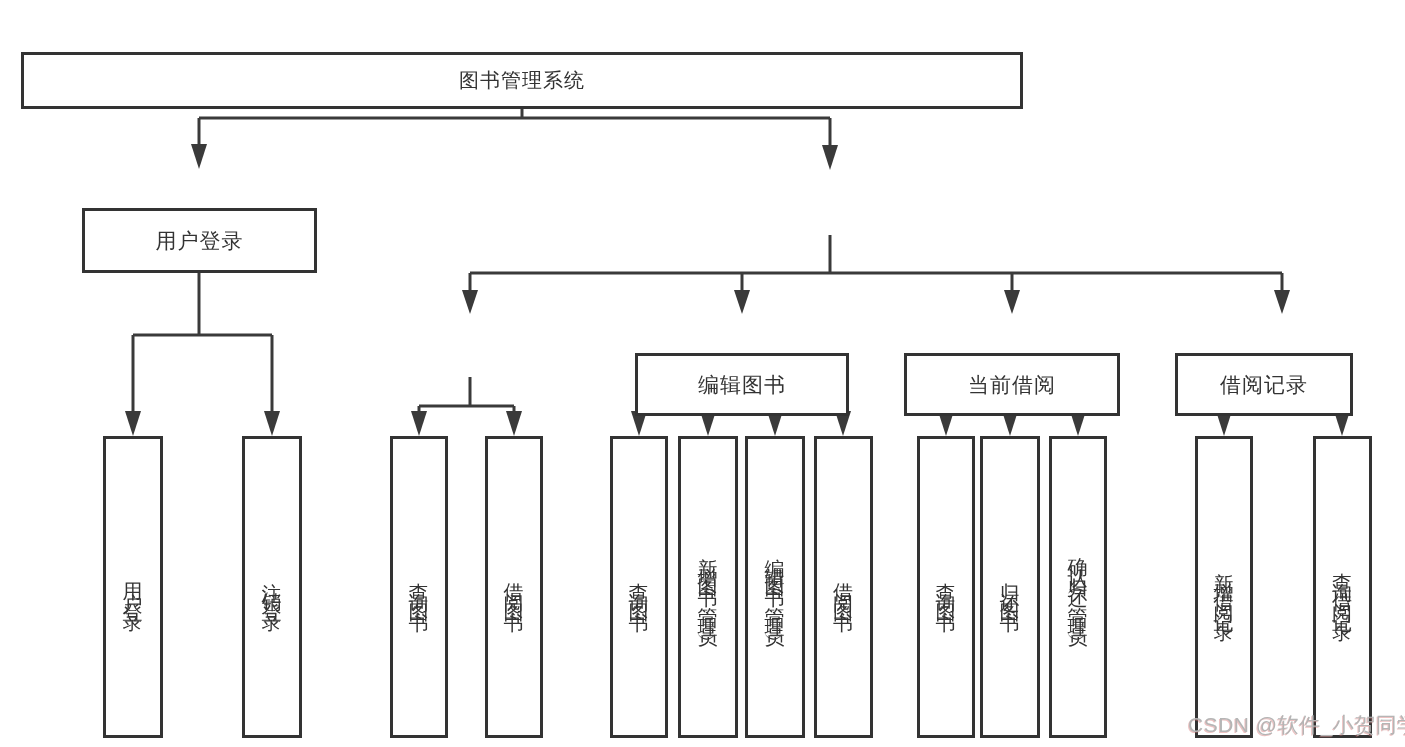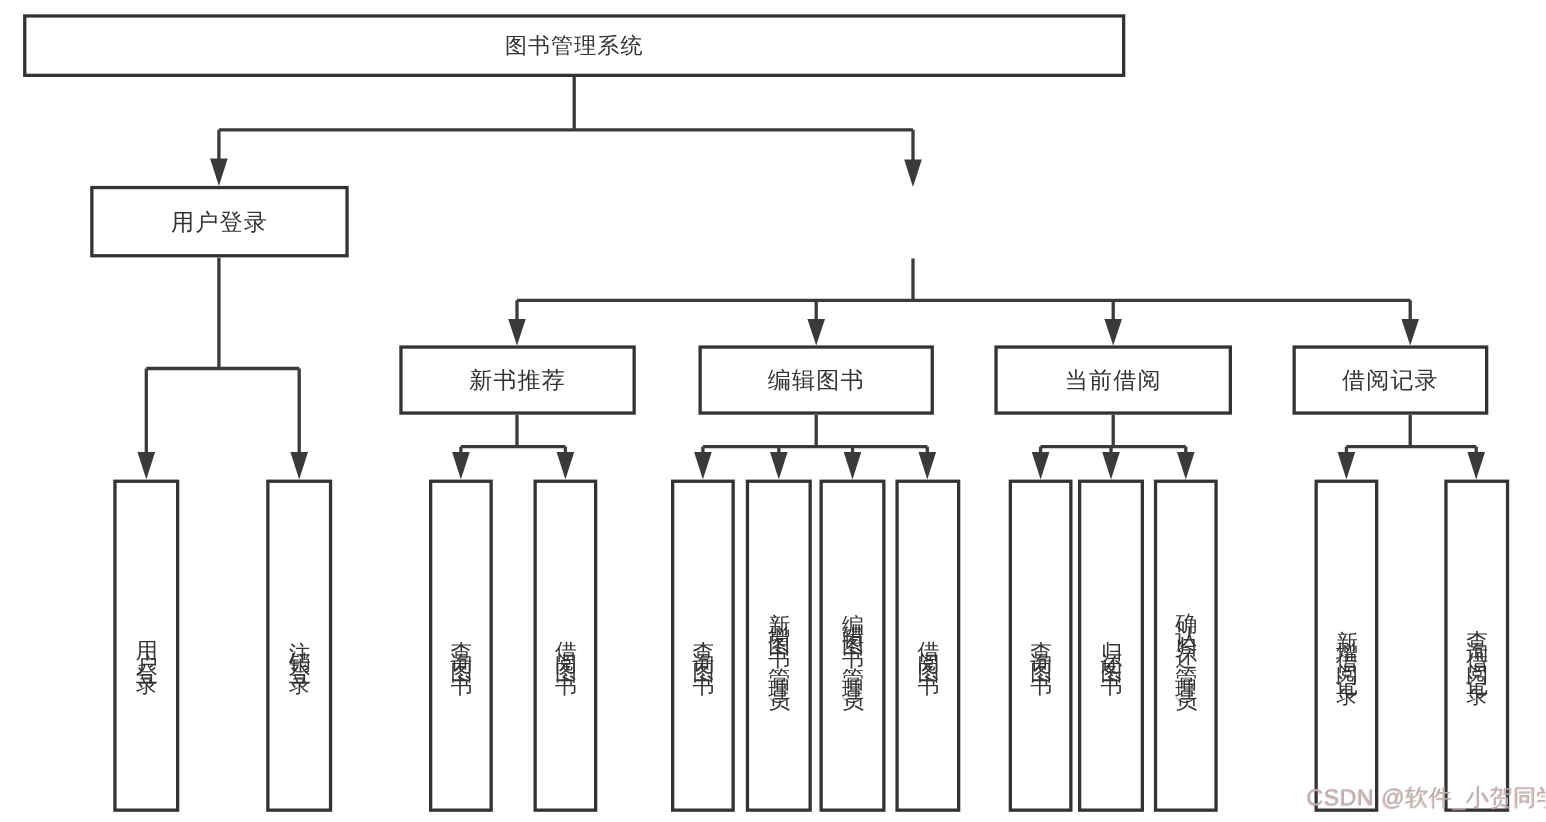--- a/index.html
+++ b/index.html
@@ -38,20 +38,21 @@
     border: 3px solid #333333;
     color: #333333;
     display: flex;
     align-items: center;
     justify-content: center;
     text-align: center;
   }
   .hnode {
     font-size: 21px;
     letter-spacing: 1px;
+    margin-top: 39px;
   }
   .vnode {
     writing-mode: vertical-lr;
     text-orientation: mixed;
     font-size: 20px;
     letter-spacing: 10px;
     line-height: 1;
     padding: 6px 0;
   }
   
@@ -166,21 +167,20 @@
         <polygon points="1216,411 1232,411 1224,436"></polygon>
       <path d="M1342,406 V413"></path>
         <polygon points="1334,411 1350,411 1342,436"></polygon>
     </g>
   </svg>
 
   <div class="node hnode" id="n-root">图书管理系统</div>
 
   <div class="node hnode" id="n-user-login">用户登录</div>
 
-  <div class="node hnode" id="n-rec">新书推荐</div>
   <div class="node hnode" id="n-bb">编辑图书</div>
   <div class="node hnode" id="n-cb">当前借阅</div>
   <div class="node hnode" id="n-br">借阅记录</div>
 
   <div class="node vnode" id="n-l-login">用户登录</div>
   <div class="node vnode" id="n-l-logout">注销登录</div>
 
   <div class="node vnode" id="n-l-rec-query">查询图书</div>
   <div class="node vnode" id="n-l-rec-borrow">借阅图书</div>
 

